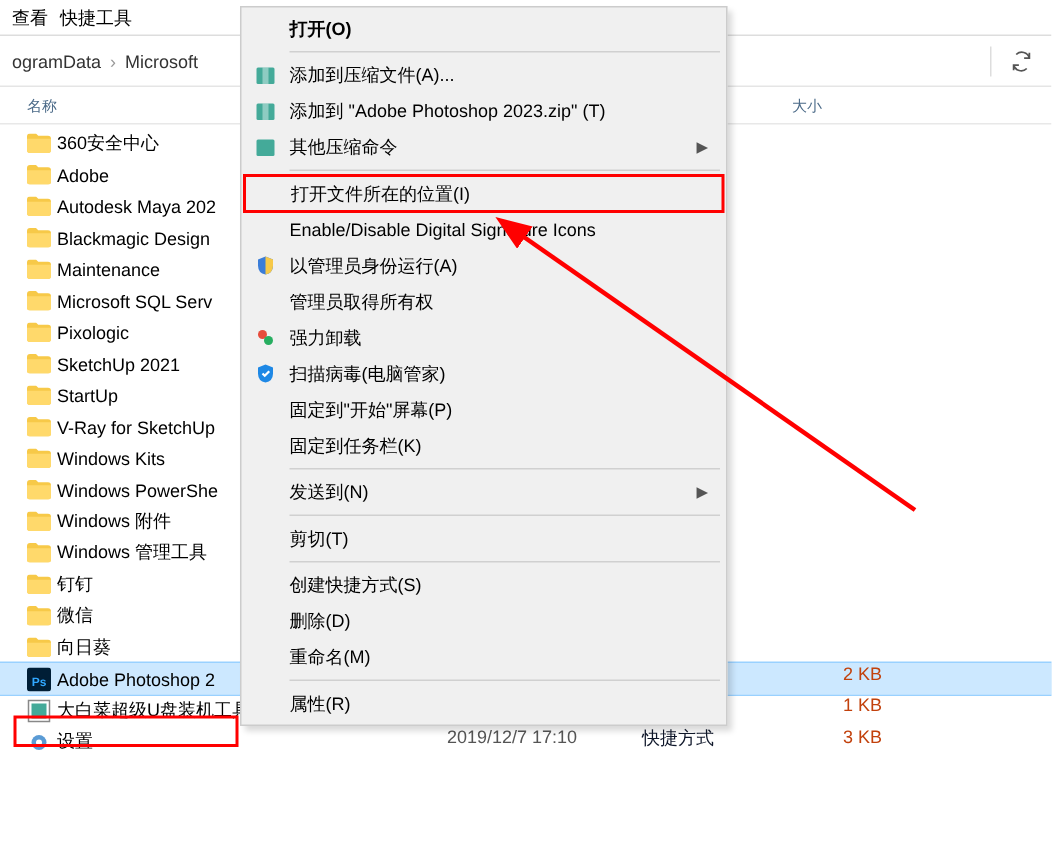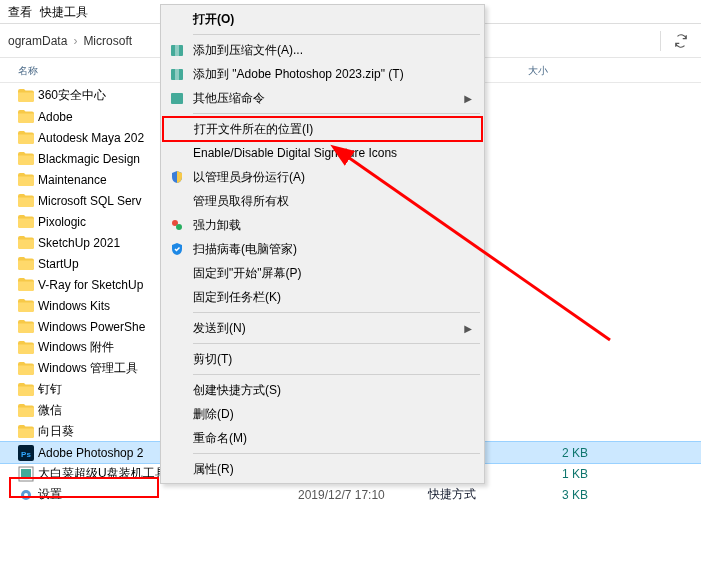--- a/index.html
+++ b/index.html
@@ -56,36 +56,35 @@
     }
     .col-name { flex: 0 0 280px; }
     .col-date { flex: 0 0 130px; }
     .col-type { flex: 0 0 100px; }
     .col-size { flex: 0 0 60px; }
     .file-list {
       padding: 2px 0;
     }
     .file-row {
       display: flex;
-      align-items: center;
       height: 21px;
       padding-left: 18px;
       padding-right: 8px;
     }
     .file-row .fname {
       flex: 0 0 280px;
       display: flex;
       align-items: center;
       gap: 4px;
       white-space: nowrap;
       overflow: hidden;
     }
     .file-row .fdate { flex: 0 0 130px; color: #555; }
     .file-row .ftype { flex: 0 0 100px; color: #0f172a; }
-    .file-row .fsize { flex: 0 0 60px; text-align: right; color: #0f766e; }
+    .file-row .fsize { flex: 0 0 60px; text-align: right; color: #c2410c; }
     .folder-icon {
       width: 16px; height: 13px;
       flex-shrink: 0;
     }
     .file-icon {
       width: 16px; height: 16px;
       flex-shrink: 0;
     }
     .selected {
       background: #cce8ff;

